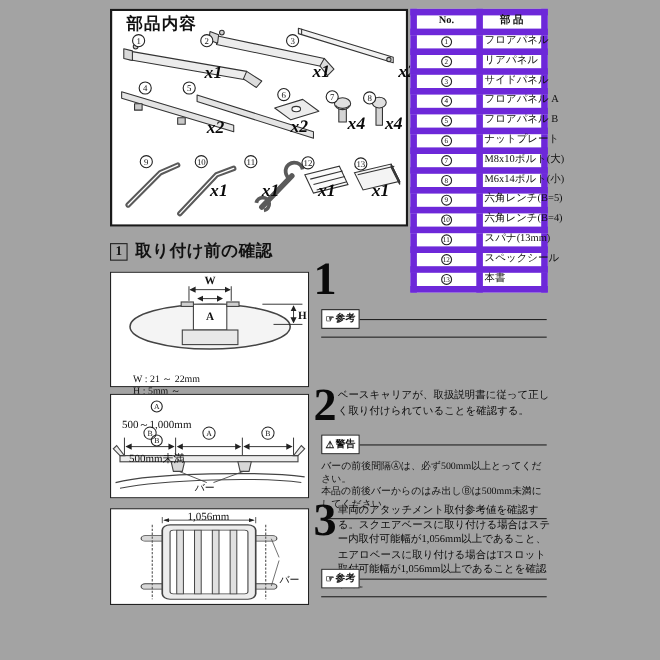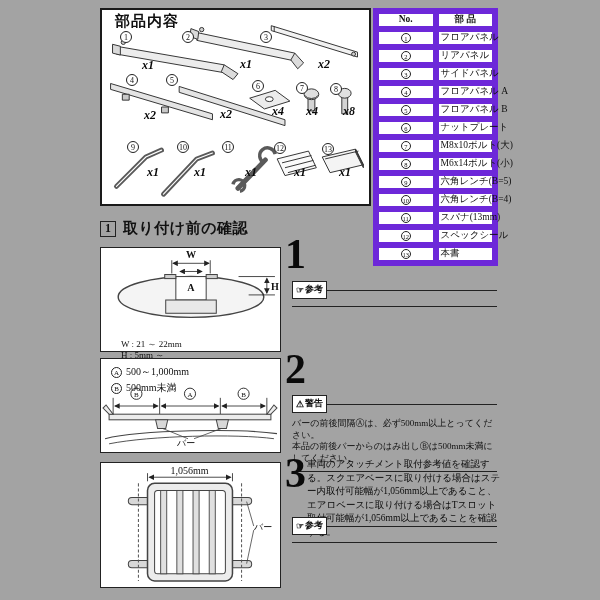--- a/index.html
+++ b/index.html
@@ -6,21 +6,21 @@
   .page{position:relative;width:600px;height:600px;background:#a3a3a3;overflow:hidden;
         font-family:Liberation Serif, serif;color:#111;}
 
   
   .parts-box{position:absolute;left:100px;top:8px;width:271px;height:198px;
              border:2px solid #1a1a1a;box-sizing:border-box;background:#fff;}
   .parts-title{position:absolute;left:13px;top:2px;font-size:15px;font-weight:bold;letter-spacing:1px;}
   .parts-svg{position:absolute;left:0;top:0;width:100%;height:100%;}
   .pcirc{position:absolute;width:12px;height:12px;border:1px solid #222;border-radius:50%;
          font-size:8px;line-height:12px;text-align:center;background:#fff;box-sizing:border-box;}
-  .pcount{position:absolute;font-size:12px;font-weight:bold;font-style:italic;color:#0a0a0a;}
+  .pcount{position:absolute;font-size:16px;font-weight:bold;font-style:italic;color:#0a0a0a;margin-left:44px;}
 
   
   .parts-table{position:absolute;left:373px;top:8px;width:125px;height:198px;
                border-collapse:collapse;table-layout:fixed;background:#fff;}
   .parts-table th,.parts-table td{border:6px solid #6d28d9;font-size:9.5px;padding:0 2px;height:12px;line-height:1;}
   .parts-table th{font-weight:bold;text-align:center;}
   .parts-table td.col-no{width:17px;text-align:center;padding:0;}
   .parts-table td.col-name{text-align:left;white-space:nowrap;}
   .circ{display:inline-block;width:10px;height:10px;border:1px solid #222;border-radius:50%;
         font-size:6.5px;line-height:10px;text-align:center;box-sizing:border-box;vertical-align:middle;}
@@ -28,25 +28,25 @@
   
   .sec-header{position:absolute;left:100px;top:219px;display:flex;align-items:center;gap:7px;}
   .sec-num{width:16px;height:16px;border:1.5px solid #222;box-sizing:border-box;
            font-size:12px;font-weight:bold;text-align:center;line-height:13px;}
   .sec-title{font-size:15px;font-weight:bold;letter-spacing:0.5px;}
 
   
   .dbox{position:absolute;left:100px;width:181px;border:1.5px solid #222;box-sizing:border-box;background:#fff;}
   #dbox1{top:247px;height:105px;}
   #dbox2{top:358px;height:95px;}
-  #dbox3{top:462px;height:126px;}
+  #dbox3{top:462px;height:88px;}
   .dbox svg{position:absolute;left:0;top:0;width:100%;height:100%;}
   .dims{position:absolute;left:20px;top:71px;font-size:9px;line-height:10.5px;margin-top:20px;}
   .legend{position:absolute;left:10px;top:5px;font-size:10px;line-height:16px;}
-  .legend-row{display:flex;align-items:center;gap:4px;}
+  .legend-row{display:flex;align-items:center;gap:4px;flex-direction:column;}
   .lcirc{display:inline-block;width:11px;height:11px;border:1px solid #222;border-radius:50%;
          font-size:7px;line-height:10px;text-align:center;box-sizing:border-box;}
   .bar-label{position:absolute;font-size:9px;}
 
   
   .step-num{position:absolute;left:285px;font-size:42px;font-weight:800;line-height:36px;color:#0a0a0a;}
   #num1{top:236px;}#num2{top:351px;}#num3{top:455px;}
   .step-text{position:absolute;left:307px;width:195px;font-size:9.5px;line-height:13.5px;color:#0a0a0a;}
   #text1{top:242px;}#text2{top:354px;}#text3{top:458px;}
 
@@ -373,20 +373,21 @@
       <span class="note-tag">
         <span class="note-icon">☞</span>
         <span>参考</span>
       </span>
       <span class="note-rule"></span>
     </div>
     <div class="note-endrule"></div>
   </div>
 
   <div class="step-num" id="num2">2</div>
+  <div class="step-text" id="text2">ベースキャリアが、取扱説明書に従って正しく取り付けられていることを確認する。</div>
 
   <div class="note" id="warn2">
     <div class="note-head">
       <span class="note-tag">
         <span class="note-icon">⚠</span>
         <span>警告</span>
       </span>
       <span class="note-rule"></span>
     </div>
     <div class="note-body">

